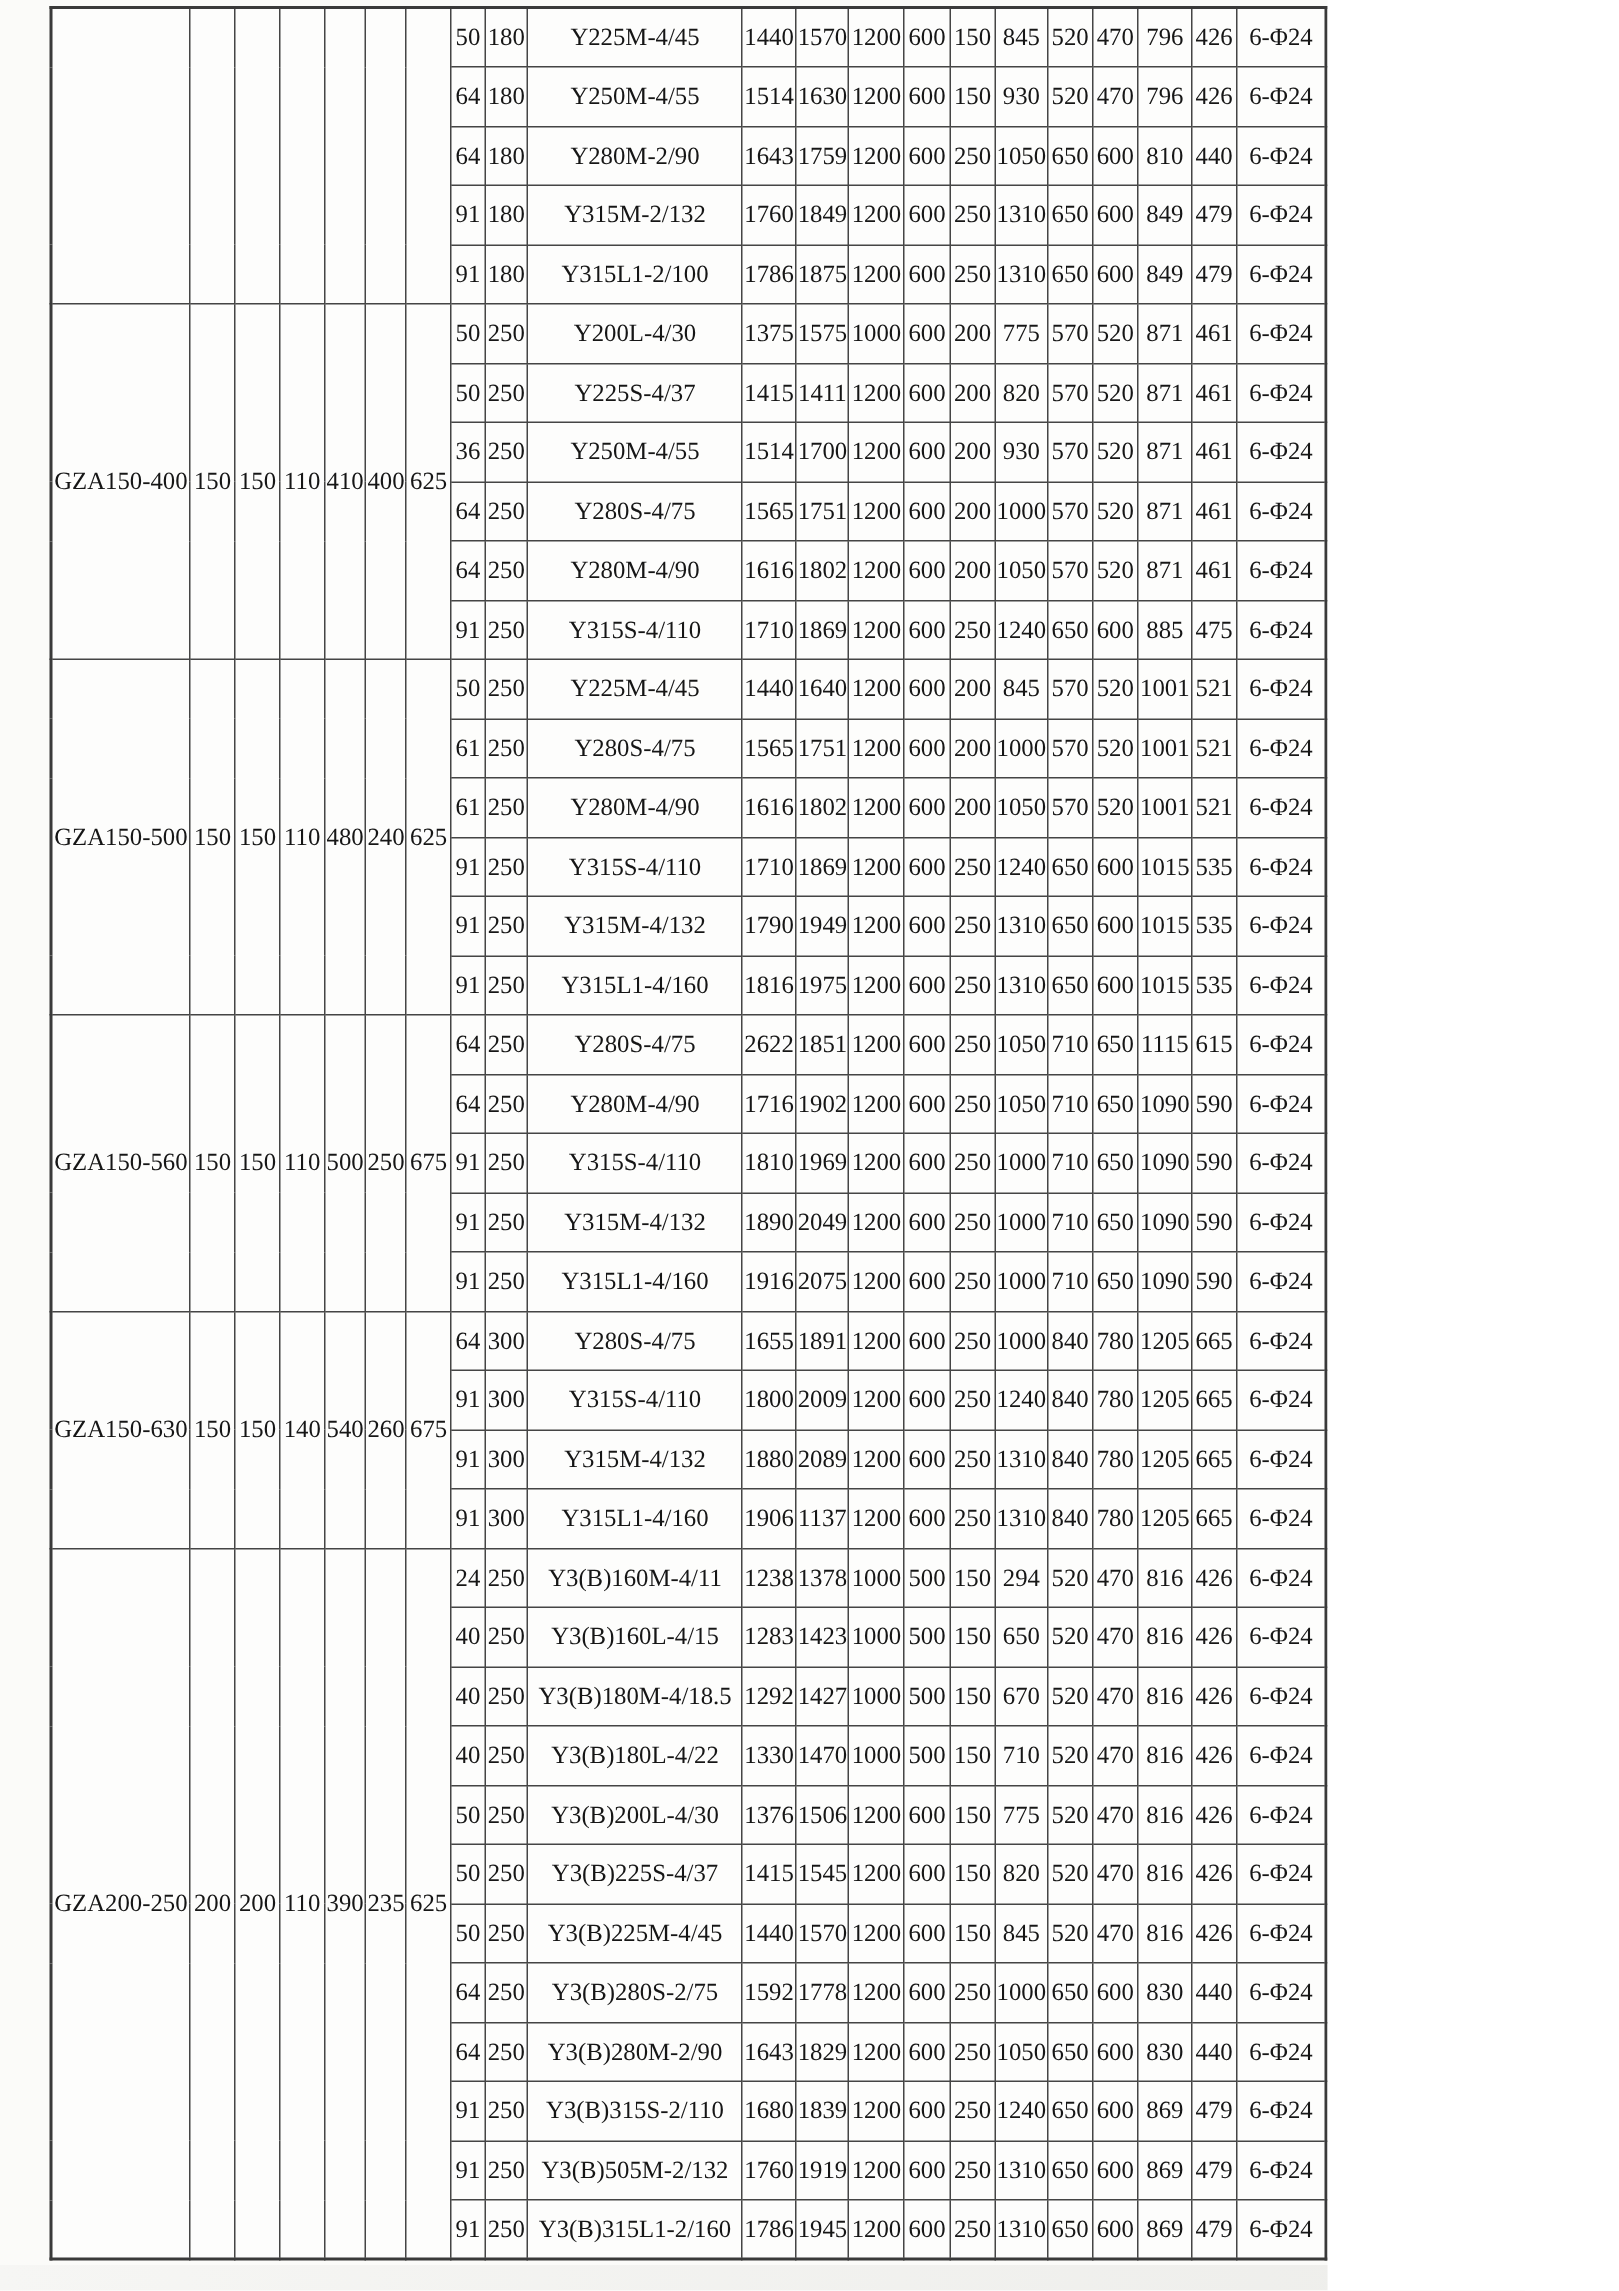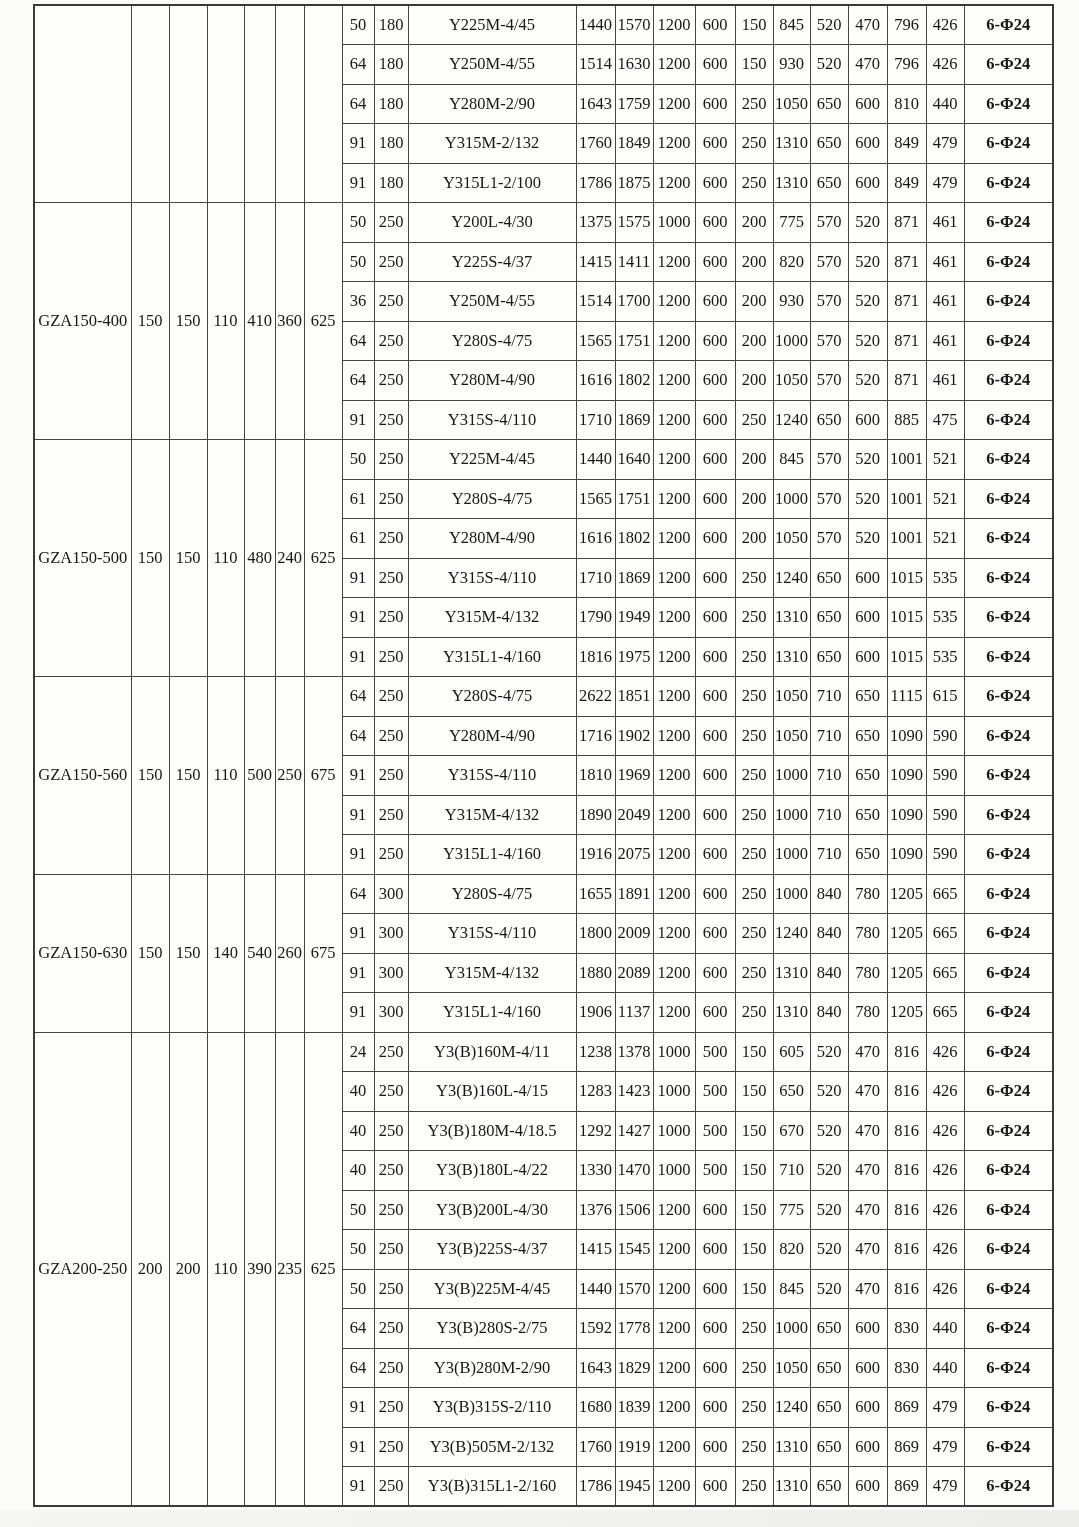--- a/index.html
+++ b/index.html
@@ -1,18 +1,18 @@
 <!DOCTYPE html>
 <html><head>
 <meta charset="utf-8">
 <style>
   html,body{margin:0;padding:0;}
   .page{
     position:relative;
-    width:1079px;height:1527px;
+    width:885px;height:1527px;
     background:#fbfbf9;
     overflow:hidden;
     font-family:"Liberation Serif", serif;
   }
   .bottom-strip{
     position:absolute;left:0;bottom:0;width:1079px;height:17px;
     background:linear-gradient(to right,#f6f6f4,#ededea);
   }
   table.spec{
     position:absolute;left:33px;top:4px;
@@ -27,21 +27,21 @@
     padding:0;
     font-size:16.5px;
     color:#161616;
     background:#fdfdfc;
     overflow:hidden;
     white-space:nowrap;
   }
   table.spec tr{height:39.5px;}
   td.model-cell{font-size:17px;}
   td.motor-cell{font-size:16px;}
-  td.bolt-cell{font-size:16.5px;font-weight:bold;}
+  td.bolt-cell{font-size:16.5px;}
   td.shaded{background:#f2e4b0;}
 </style>
 </head>
 <body>
 
 <div class="page">
   <table class="spec">
     <colgroup>
         <col style="width: 97px;">
         <col style="width: 38px;">
@@ -152,21 +152,21 @@
           <td>849</td>
           <td>479</td>
           <td class="bolt-cell">6-Φ24</td>
         </tr>
         <tr>
           <td class="model-cell" rowspan="6">GZA150-400</td>
           <td rowspan="6">150</td>
           <td rowspan="6">150</td>
           <td rowspan="6">110</td>
           <td rowspan="6">410</td>
-          <td rowspan="6">360</td>
+          <td rowspan="6">400</td>
           <td rowspan="6">625</td>
           <td>50</td>
           <td>250</td>
           <td class="motor-cell">Y200L-4/30</td>
           <td>1375</td>
           <td>1575</td>
           <td>1000</td>
           <td>600</td>
           <td>200</td>
           <td>775</td>
@@ -526,21 +526,21 @@
           <td rowspan="12">235</td>
           <td rowspan="12">625</td>
           <td class="shaded">24</td>
           <td class="shaded">250</td>
           <td class="motor-cell shaded">Y3(B)160M-4/11</td>
           <td class="shaded">1238</td>
           <td class="shaded">1378</td>
           <td class="shaded">1000</td>
           <td class="shaded">500</td>
           <td class="shaded">150</td>
-          <td class="shaded">605</td>
+          <td class="shaded">294</td>
           <td class="shaded">520</td>
           <td class="shaded">470</td>
           <td class="shaded">816</td>
           <td class="shaded">426</td>
           <td class="bolt-cell shaded">6-Φ24</td>
         </tr>
         <tr>
           <td class="shaded">40</td>
           <td class="shaded">250</td>
           <td class="motor-cell shaded">Y3(B)160L-4/15</td>

